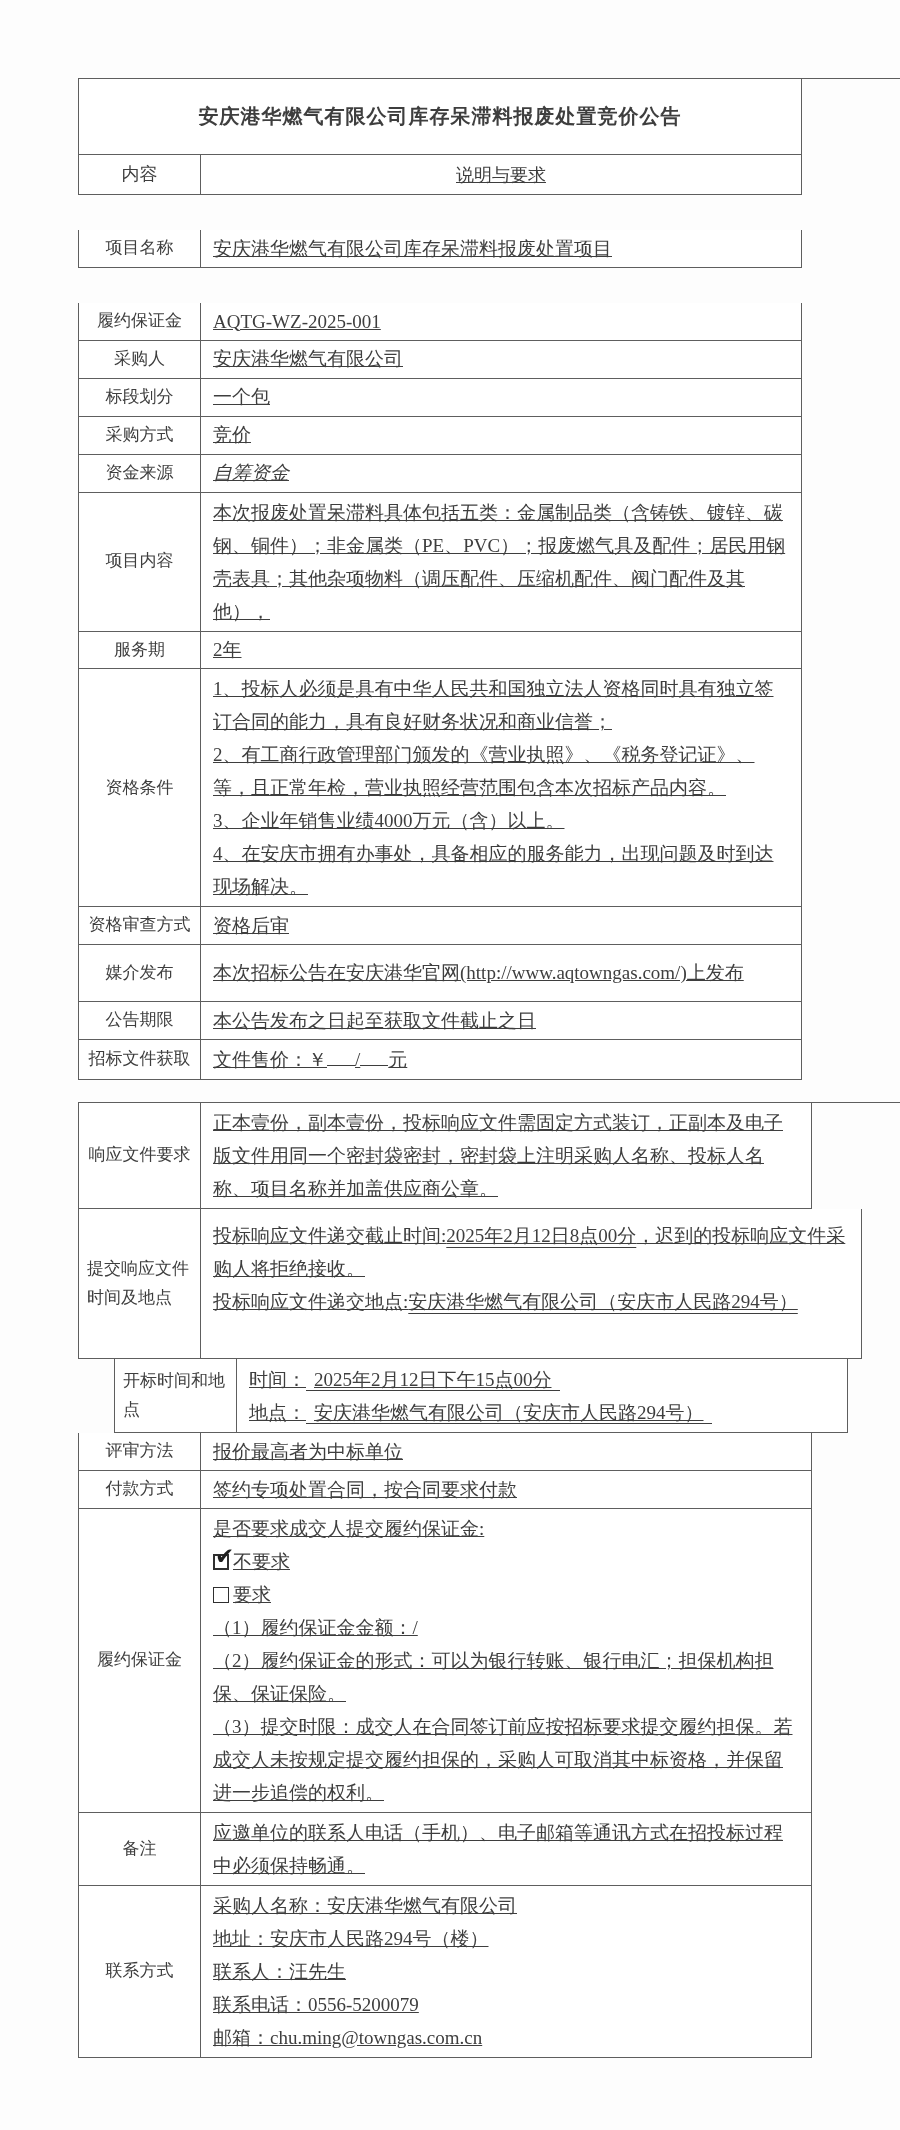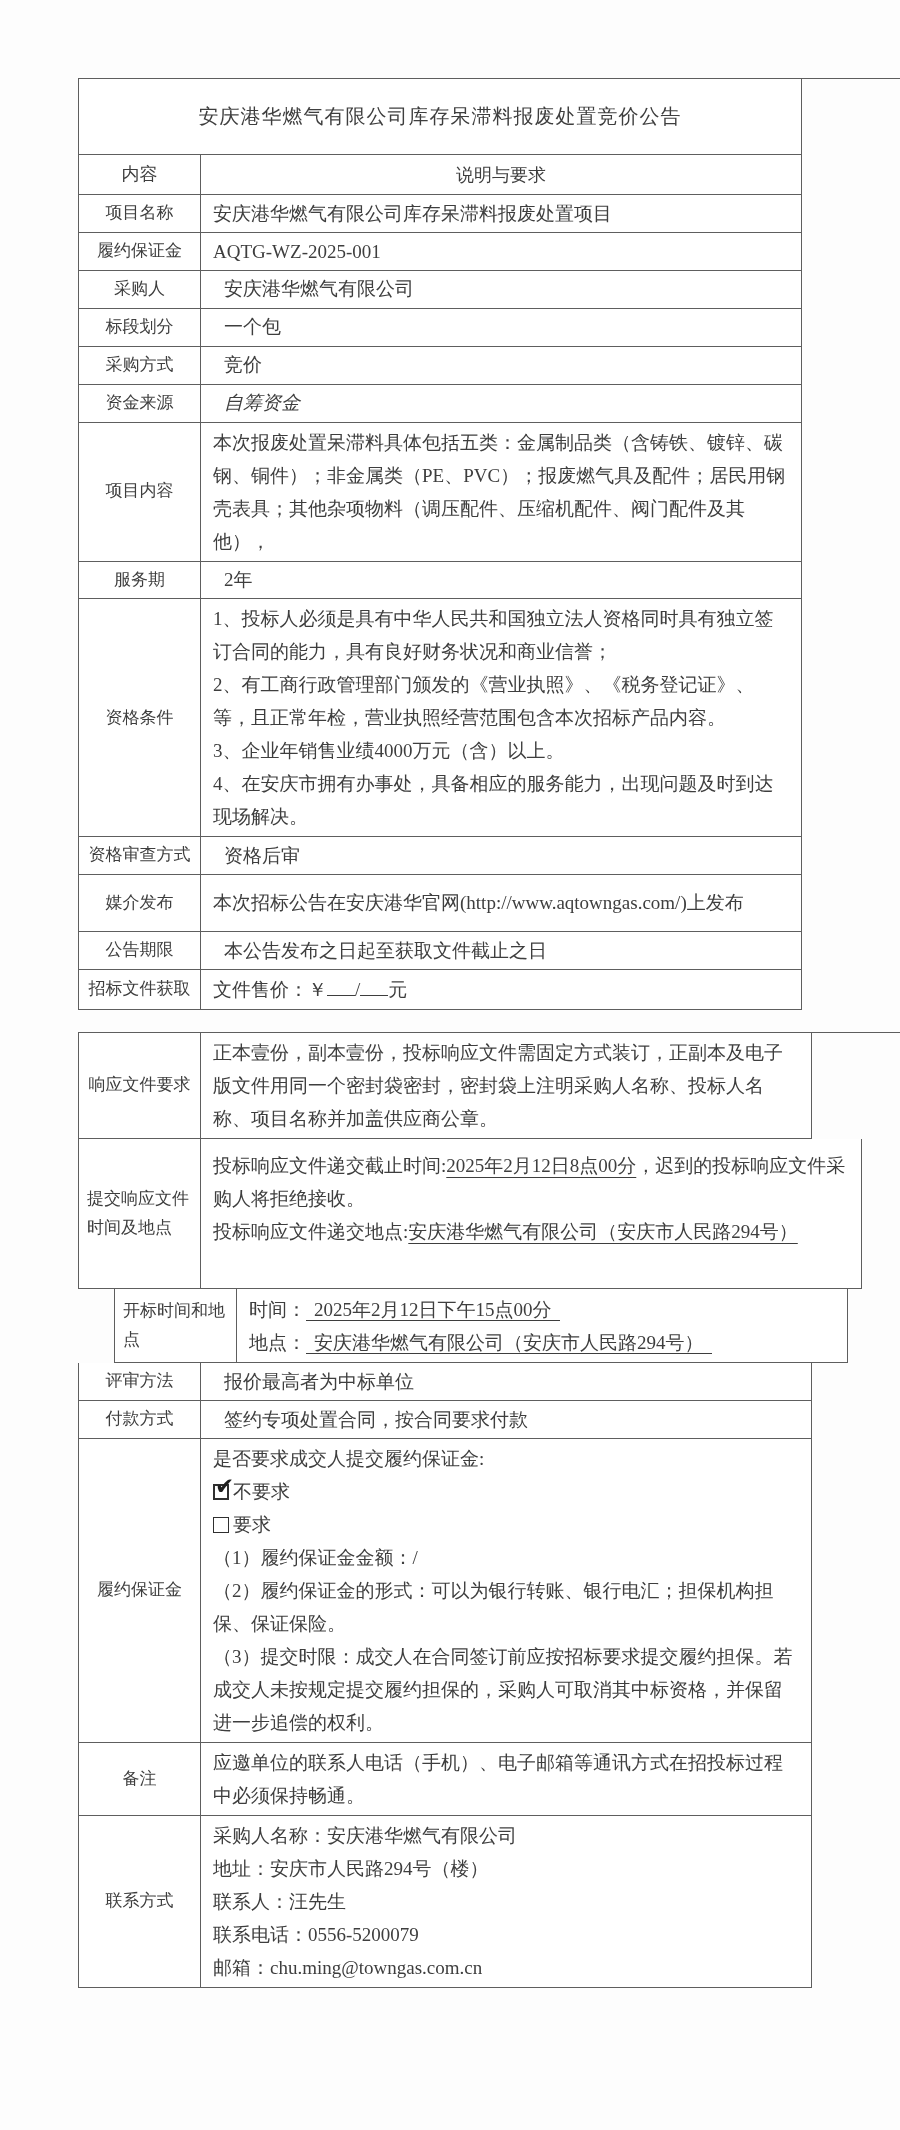--- a/index.html
+++ b/index.html
@@ -28,35 +28,36 @@
     display: flex; align-items: center; justify-content: center;
     text-align: left;
     padding: 4px 8px;
     font-size: 17px; line-height: 1.7;
   }
   .val {
     flex: 1;
     padding: 3px 12px;
     display: flex; flex-direction: column; justify-content: center;
     font-size: 19px;
+    text-decoration: underline;
   }
   .val p { line-height: 33px; }
 
   .title-row {
     min-height: 76px;
     align-items: center; justify-content: center;
-    font-size: 20px; font-weight: normal; letter-spacing: 1px;
+    font-size: 20px; font-weight: bold; letter-spacing: 1px;
     text-align: center;
   }
   .hdr { min-height: 40px; }
   .hdr .val { align-items: center; text-align: center; font-size: 18px; }
   .hdr .lbl { font-size: 18px; }
 
-  .h36 { min-height: 36px; gap: 11px; }
-  .h38 { min-height: 38px; }
+  .h36 { min-height: 36px; }
+  .h38 { min-height: 38px; margin-top: 35px; }
   .h57 { min-height: 57px; }
   .h74 { min-height: 74px; margin-left: 36px; }
   .h107 { min-height: 107px; }
   .h144 { min-height: 144px; }
   .pbot { padding-bottom: 40px; justify-content: flex-end; padding-top: 10px; }
 
   .gap { height: 22px; }
 
   .italic { font-style: italic; }
 

